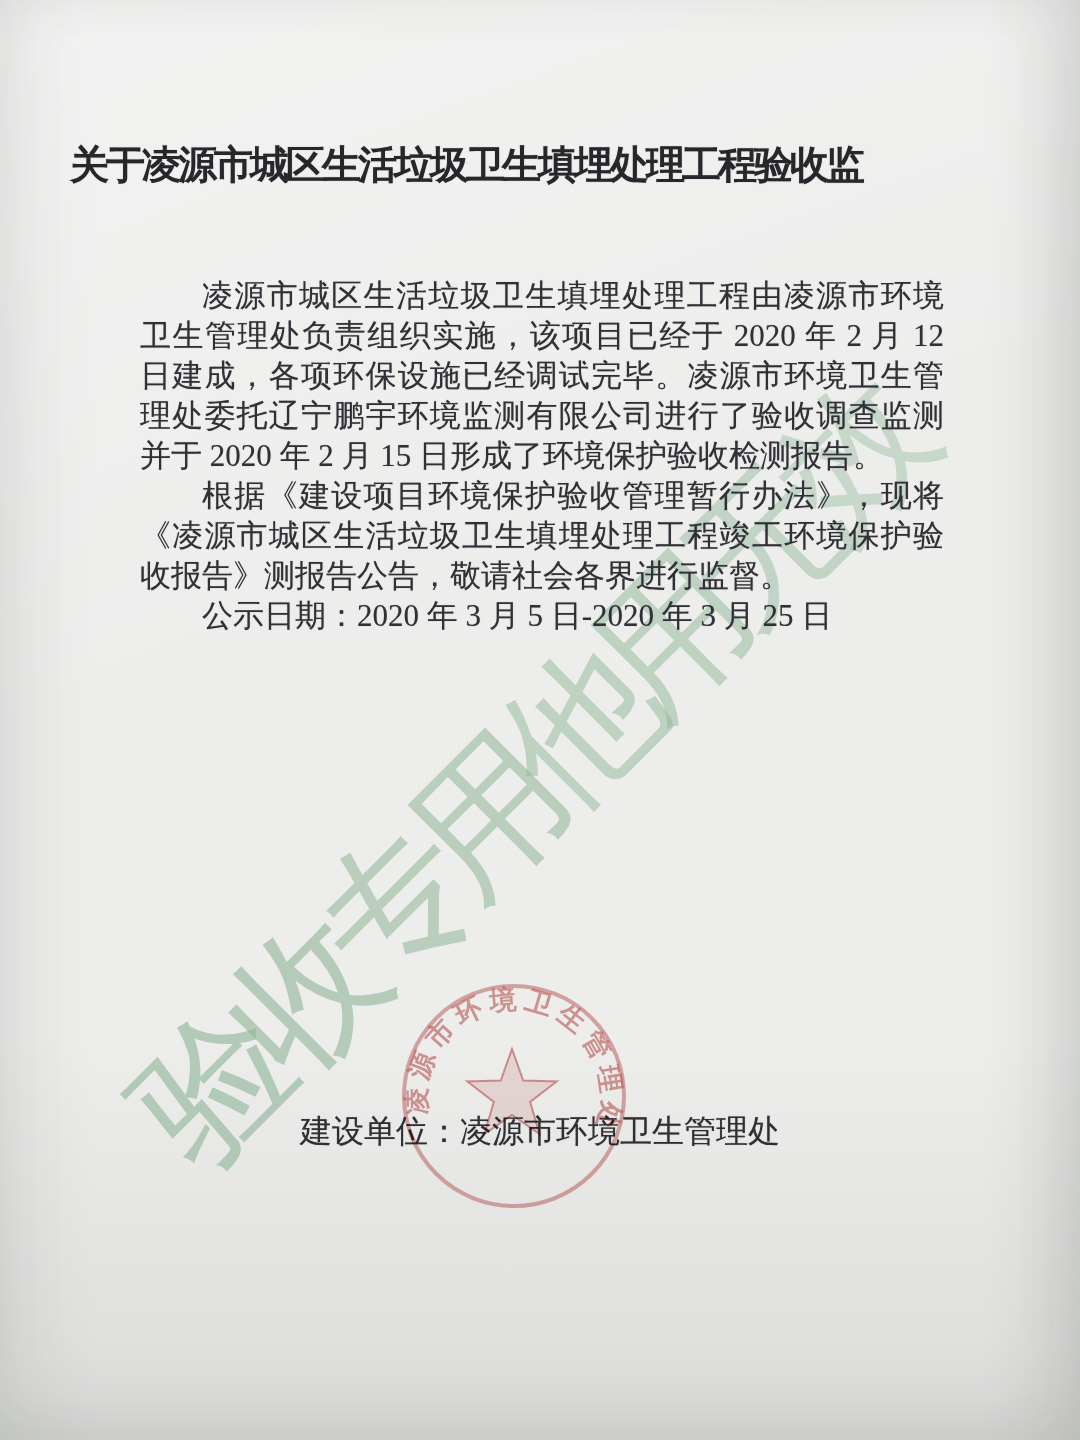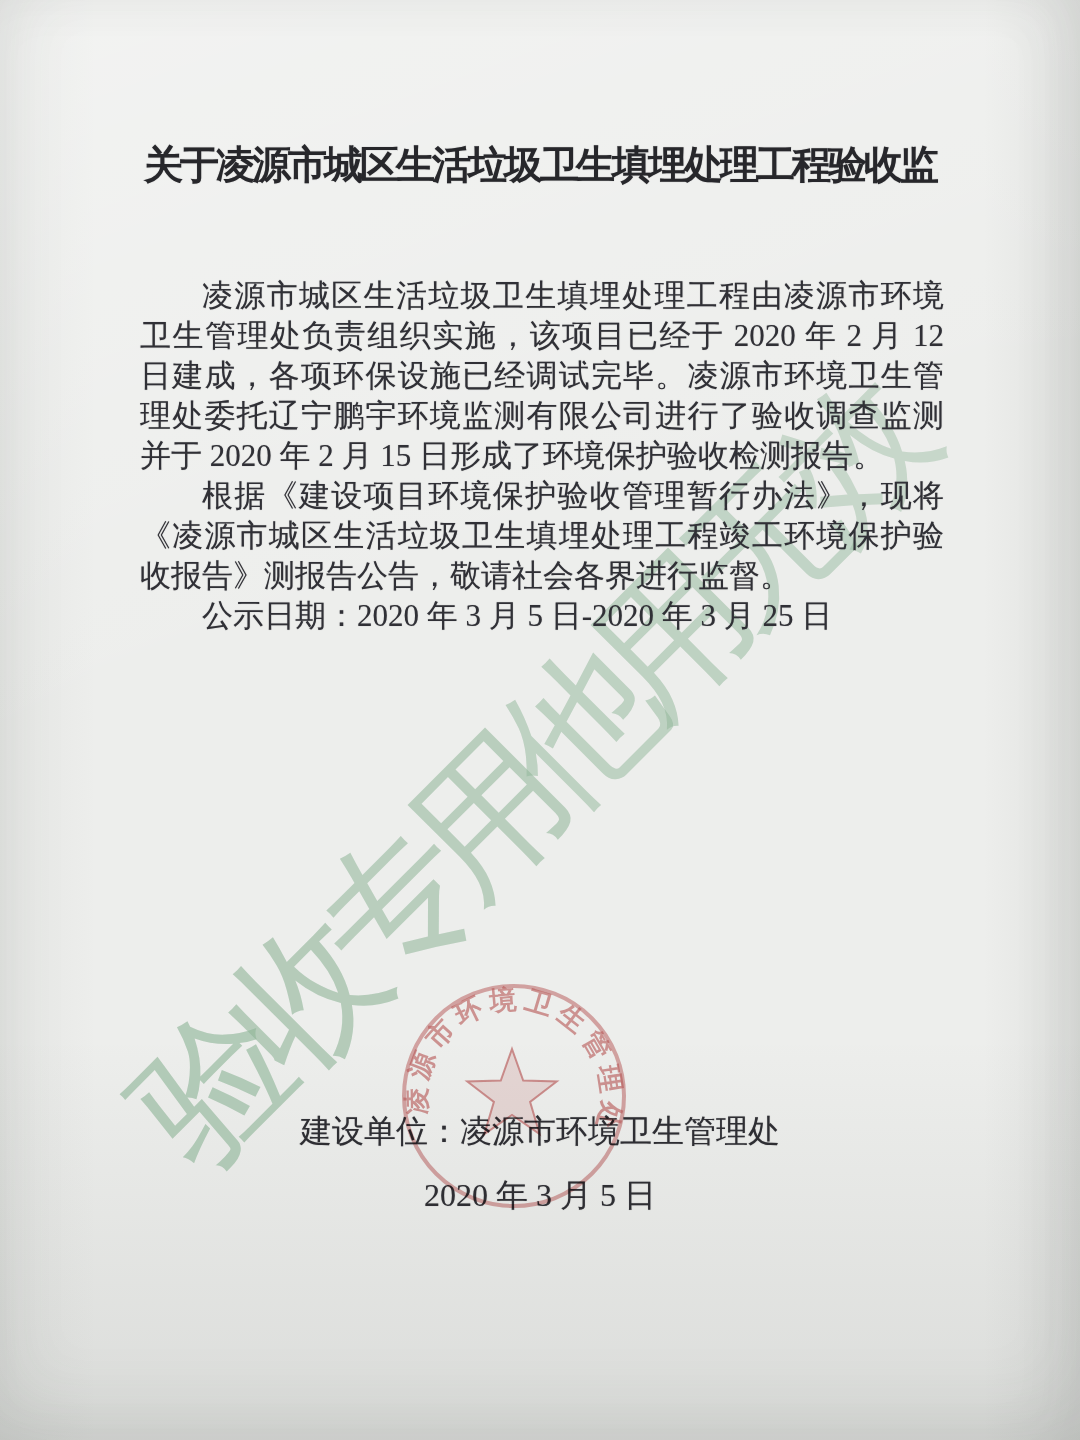--- a/index.html
+++ b/index.html
@@ -44,21 +44,21 @@
     inset: 0;
     z-index: 2;
     color: #303036;
     filter: blur(0.35px);
   }
   .doc-title {
     position: absolute;
     top: 140px;
     left: 70px;
     right: 70px;
-    text-align: center;
+    text-align: left;
     font-size: 39px;
     font-weight: 700;
     letter-spacing: -3px;
     line-height: 50px;
     color: #27272b;
     text-shadow: 0 0 1px rgba(40,40,45,0.45);
   }
   .doc-body {
     position: absolute;
     top: 276px;
@@ -129,21 +129,20 @@
       <div>关于凌源市城区生活垃圾卫生填埋处理工程验收监</div>
     </div>
 
     <div class="doc-body">
       <p>凌源市城区生活垃圾卫生填埋处理工程由凌源市环境卫生管理处负责组织实施，该项目已经于 2020 年 2 月 12 日建成，各项环保设施已经调试完毕。凌源市环境卫生管理处委托辽宁鹏宇环境监测有限公司进行了验收调查监测并于 2020 年 2 月 15 日形成了环境保护验收检测报告。</p>
       <p>根据《建设项目环境保护验收管理暂行办法》，现将《凌源市城区生活垃圾卫生填埋处理工程竣工环境保护验收报告》测报告公告，敬请社会各界进行监督。</p>
       <p>公示日期：2020 年 3 月 5 日-2020 年 3 月 25 日</p>
     </div>
 
     <div class="sig-line">建设单位：凌源市环境卫生管理处</div>
-    <div class="sig-date">2020 年 3 月 5 日</div>
   </div>
 
   <svg class="seal" viewBox="0 0 232 232" xmlns="http://www.w3.org/2000/svg">
     <defs>
       <path id="sealArc" d="M 32 145 A 88 88 0 1 1 198 145" fill="none"></path>
     </defs>
     <circle cx="115" cy="115" r="110" fill="none" stroke="rgba(201,106,106,0.55)" stroke-width="4"></circle>
     <path d="M113,68 L124.2,99.6 L157.7,100.5 L131.1,120.9 L140.6,153 L113,134 L85.4,153 L94.9,120.9 L68.3,100.5 L101.8,99.6 Z" fill="rgba(224,158,158,0.28)" stroke="rgba(206,118,118,0.75)" stroke-width="2"></path>
     <text font-size="27" font-weight="600" fill="rgba(198,96,96,0.62)" letter-spacing="6" font-family="Liberation Serif, DejaVu Serif, serif">
       <textPath id="seal-arc-textpath" href="#sealArc" startOffset="12">凌源市环境卫生管理处</textPath>

